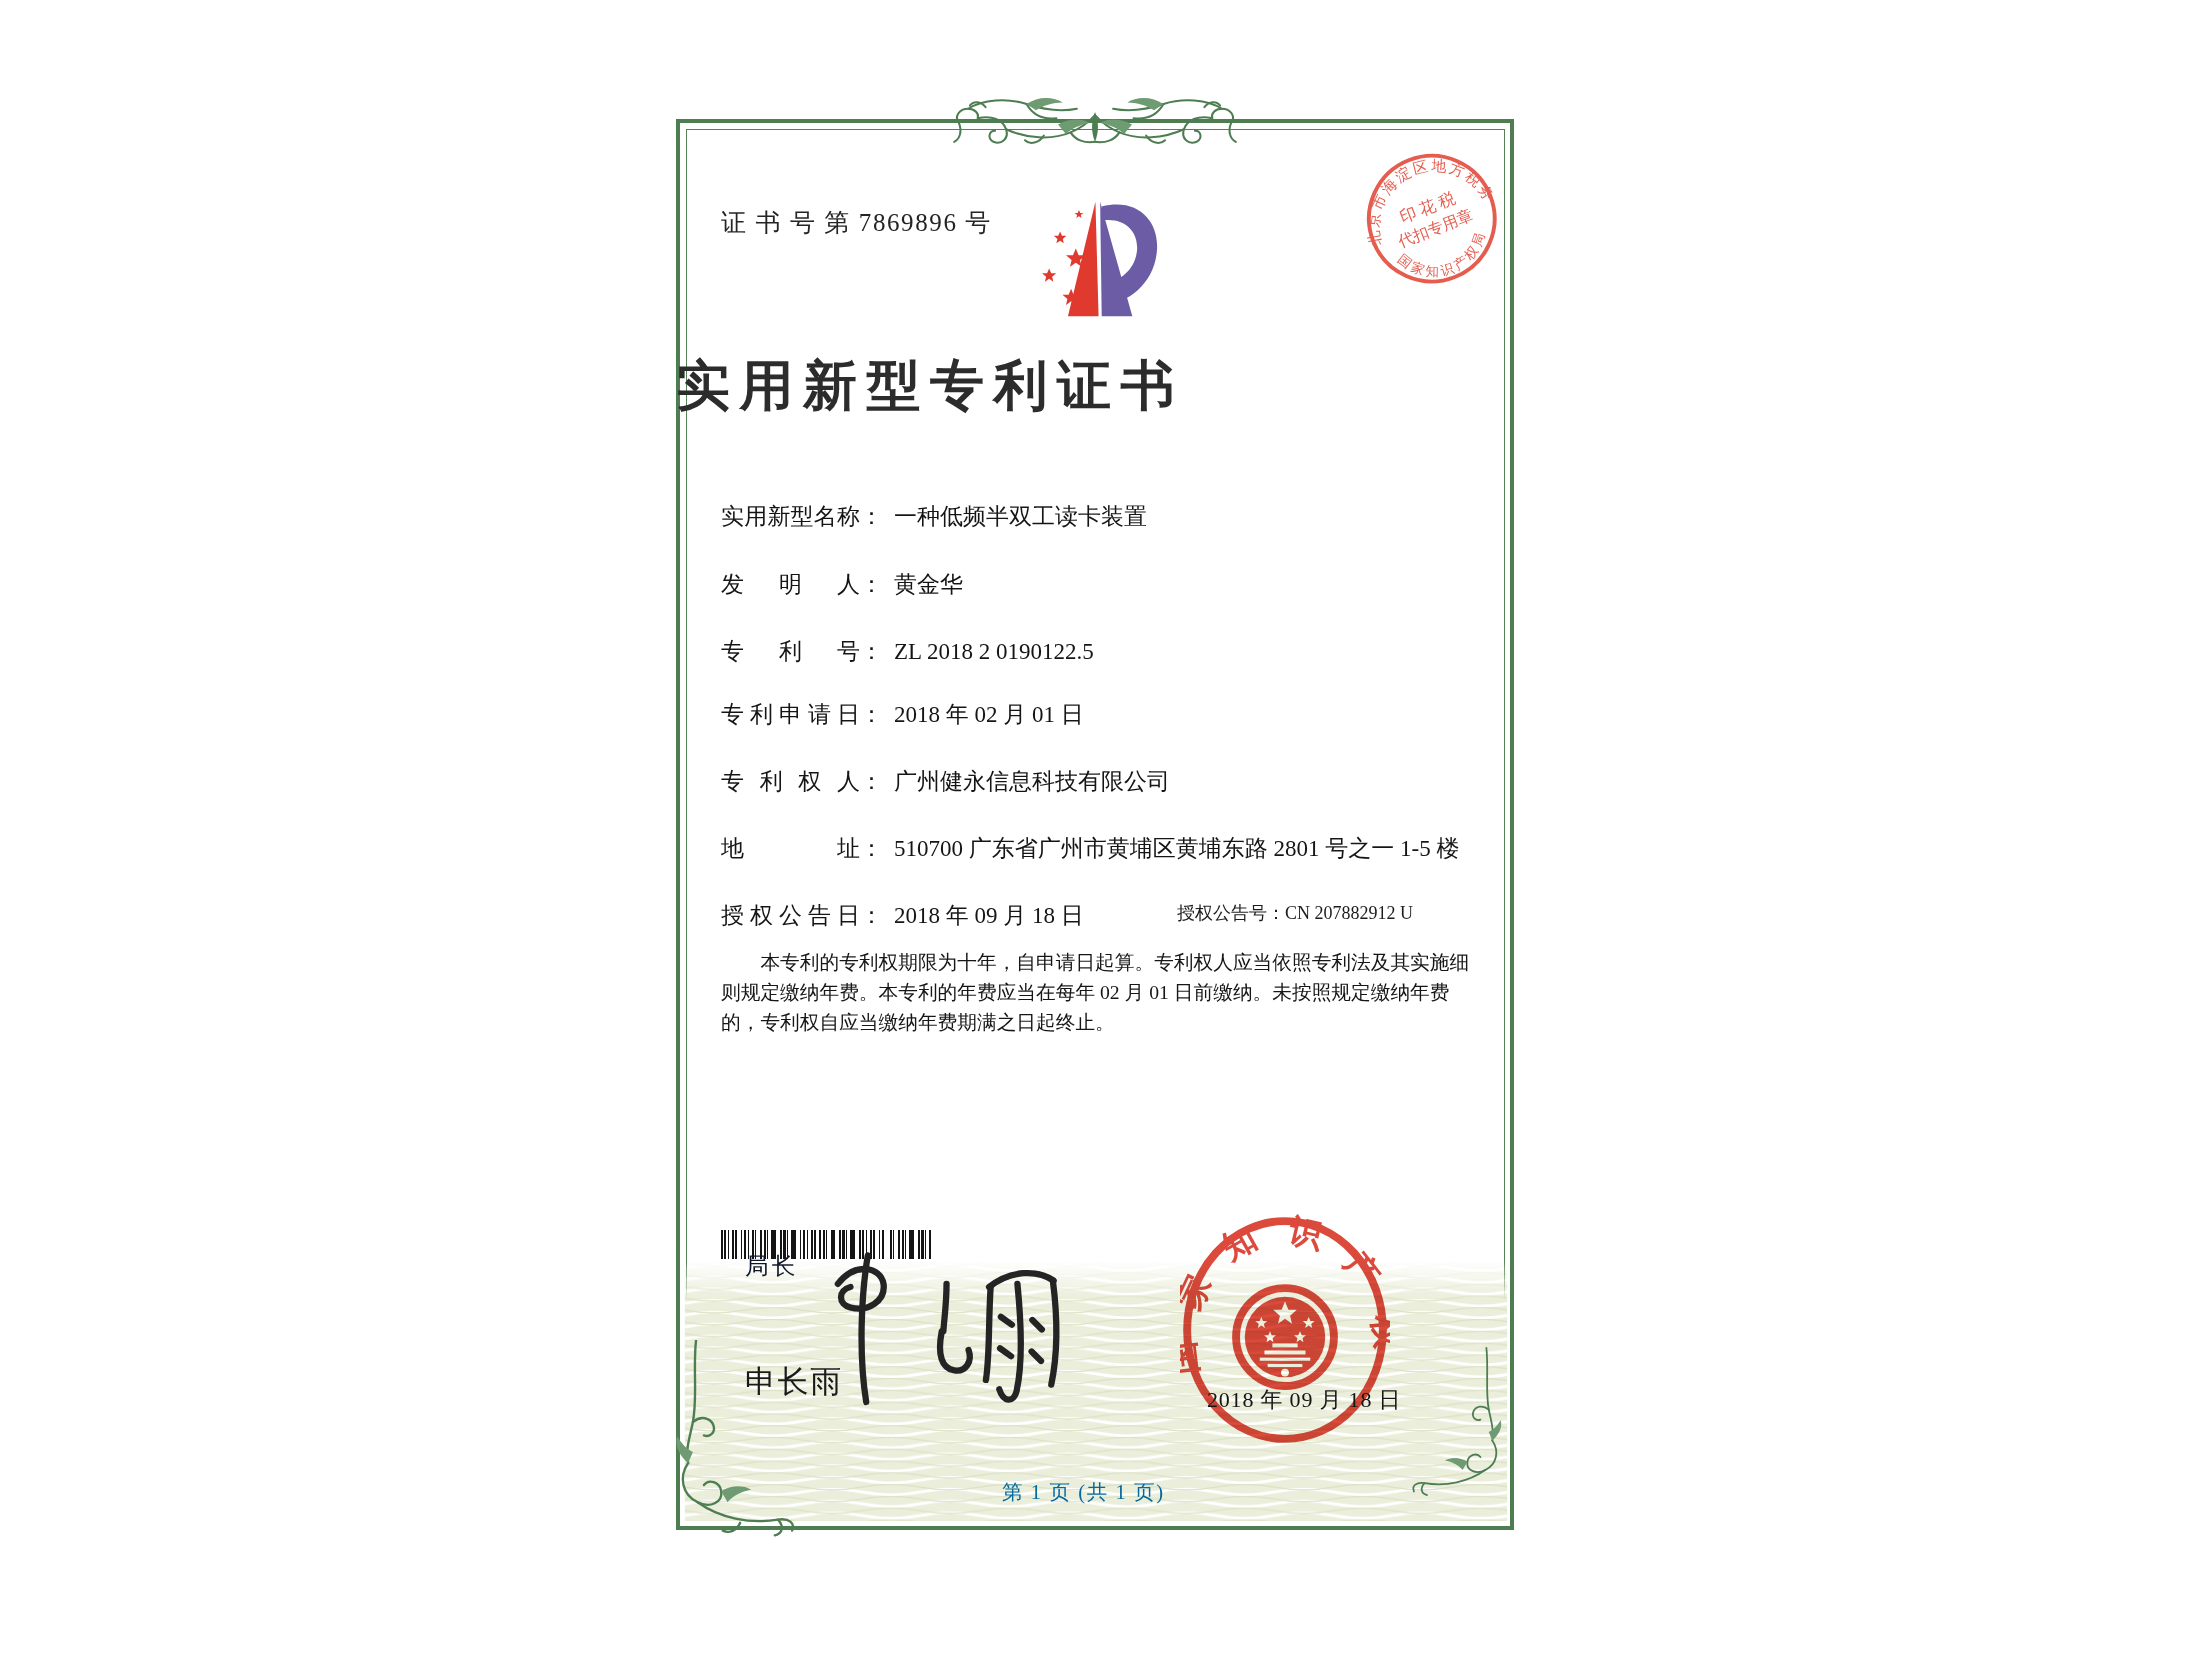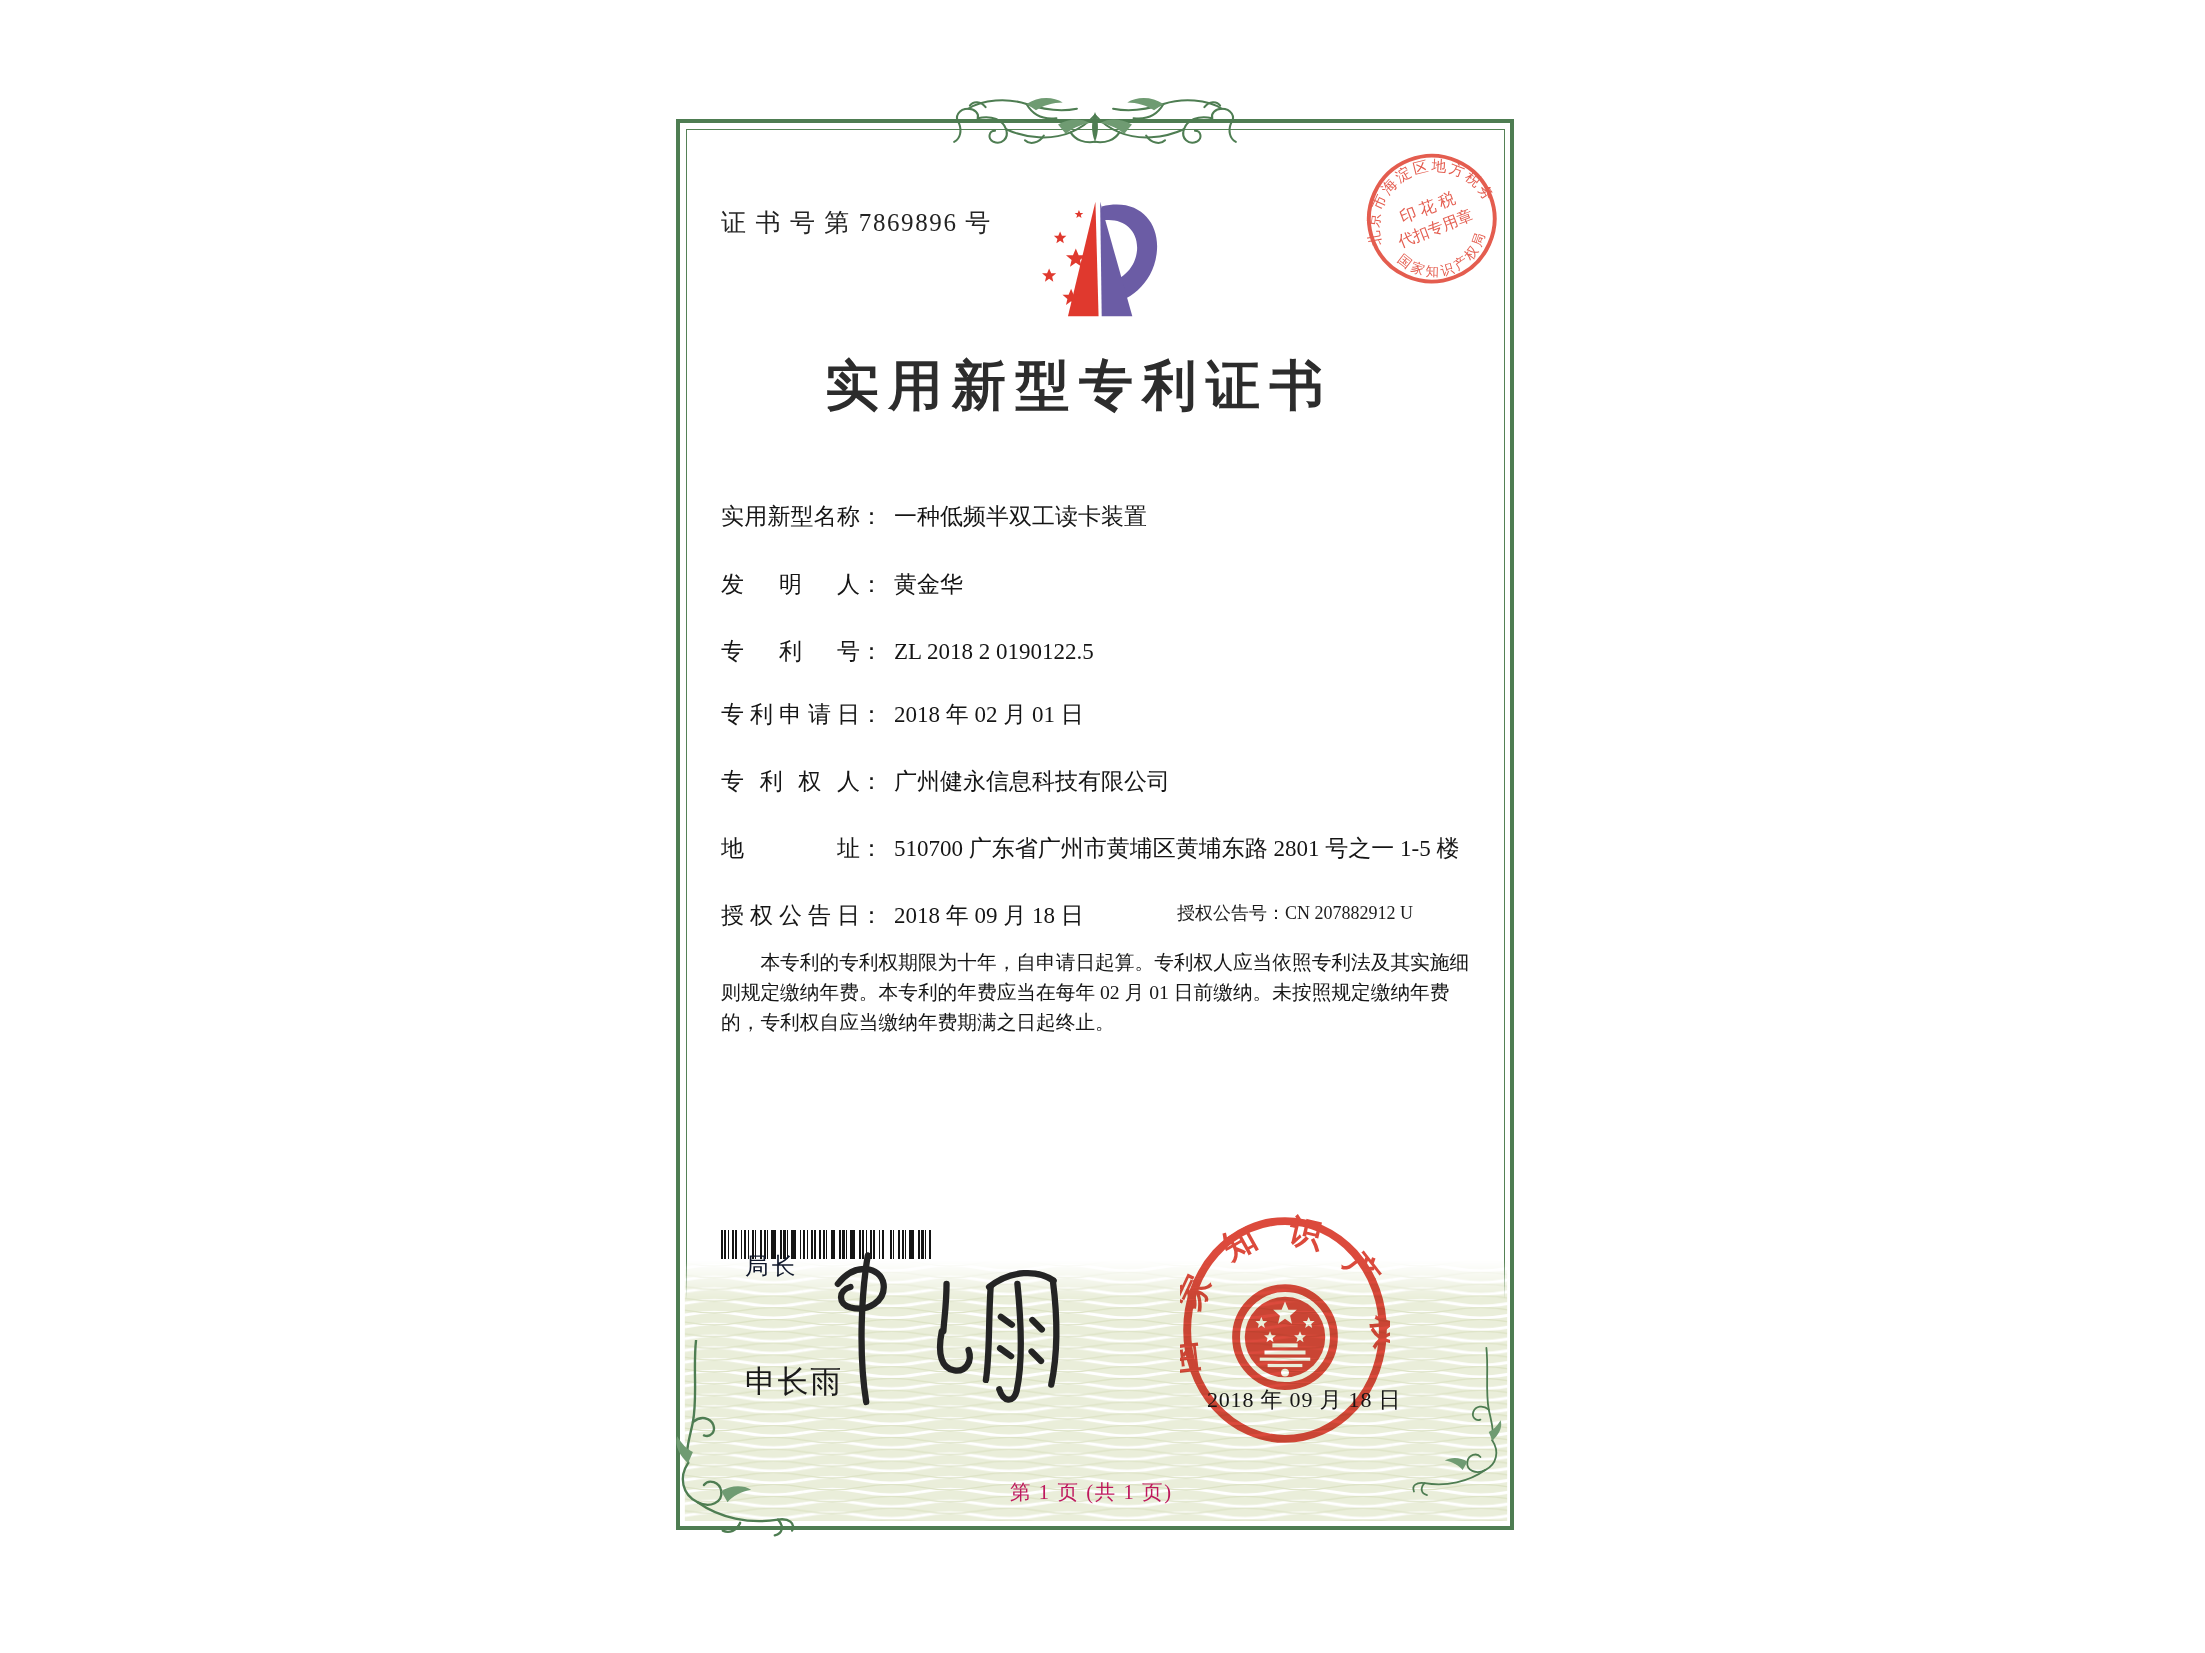--- a/index.html
+++ b/index.html
@@ -21,21 +21,21 @@
 
   
   .guilloche{
     left:684px;top:1260px;width:824px;height:261px;z-index:1;
     -webkit-mask-image:linear-gradient(to bottom, rgba(0,0,0,0) 0, #000 39px);
     mask-image:linear-gradient(to bottom, rgba(0,0,0,0) 0, #000 39px);
   }
 
   
   .cert-number{left:721px;top:206px;font-size:25px;letter-spacing:1.6px;color:#242424;z-index:3;}
-  .title{left:660px;top:350px;width:838px;text-align:center;font-size:54px;font-weight:bold;
+  .title{left:676px;top:350px;width:838px;text-align:left;font-size:54px;font-weight:bold;
          letter-spacing:9.5px;color:#2c2c2c;z-index:3;}
   .field-row{left:721px;width:788px;font-size:23px;color:#151515;z-index:3;white-space:nowrap;}
   .flabel{display:inline-block;width:139px;text-align:justify;text-align-last:justify;vertical-align:top;}
   .fcolon{display:inline-block;margin-right:11px;}
   .grant-col2{left:1177px;font-size:18px;z-index:3;white-space:nowrap;}
   .paras{left:721px;top:947px;width:755px;font-size:19.7px;line-height:30px;color:#161616;z-index:3;}
   .paras p{margin:0;text-indent:2em;}
 
   .barcode{
     left:721px;top:1230px;width:211px;height:29px;z-index:3;background:#fff;
@@ -46,21 +46,21 @@
   }
 
   .director-role{left:745px;top:1250px;font-size:23.6px;letter-spacing:3.2px;z-index:4;color:#0f172a;}
   .director-name{left:745px;top:1361px;font-size:31px;letter-spacing:1.6px;z-index:4;color:#1a1a1a;}
   .signature{left:792px;top:1235px;z-index:5;}
 
   .seal{left:1180px;top:1214px;z-index:5;mix-blend-mode:multiply;opacity:.92;}
   .seal-date{left:1207px;top:1385px;font-size:22px;letter-spacing:0.8px;color:#151515;z-index:6;white-space:nowrap;}
   .stamp{left:1365px;top:151px;z-index:5;transform:rotate(-21deg);mix-blend-mode:multiply;opacity:.9;}
 
-  .footer{left:1002px;top:1478px;font-size:20.5px;color:#be185d;z-index:3;letter-spacing:1.6px;margin-left:8px;}
+  .footer{left:1002px;top:1478px;font-size:20.5px;color:#0369a1;z-index:3;letter-spacing:1.6px;}
 
   .orn{z-index:2;}
   .orn-top{left:951px;top:93px;}
   .orn-bl{left:674px;top:1340px;}
   .orn-br{left:1408px;top:1323px;}
   .logo{left:1022px;top:197px;z-index:3;}
 </style>
 </head>
 <body>
 

